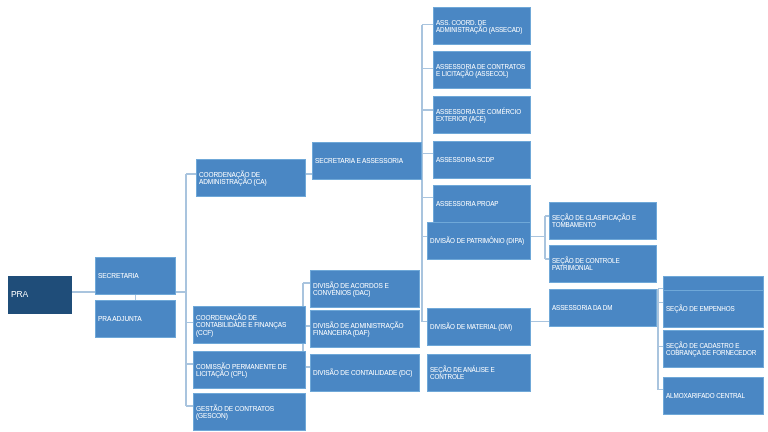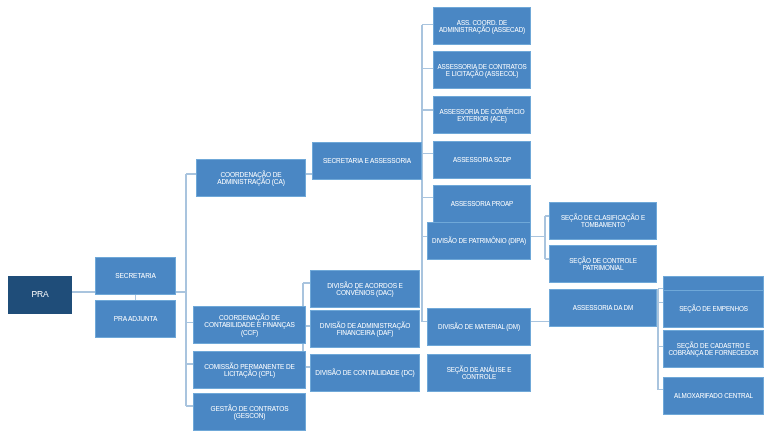--- a/index.html
+++ b/index.html
@@ -13,21 +13,21 @@
   #links{position:absolute;left:0;top:0;width:768px;height:432px;}
   .node{
     position:absolute;
     box-sizing:border-box;
     background:#4a87c4;
     border:1px solid #6fa8d8;
     color:#ffffff;
     display:flex;
     align-items:center;
     justify-content:center;
-    text-align:center;
+    text-align:left;
     line-height:1.12;
     letter-spacing:-0.1px;
     padding:18px 2px;
     z-index:2;
   }
   .node.root{
     background:#1f4d79;
     border:1px solid #1f4d79;
   }
   .node span{display:block;width:100%;}

